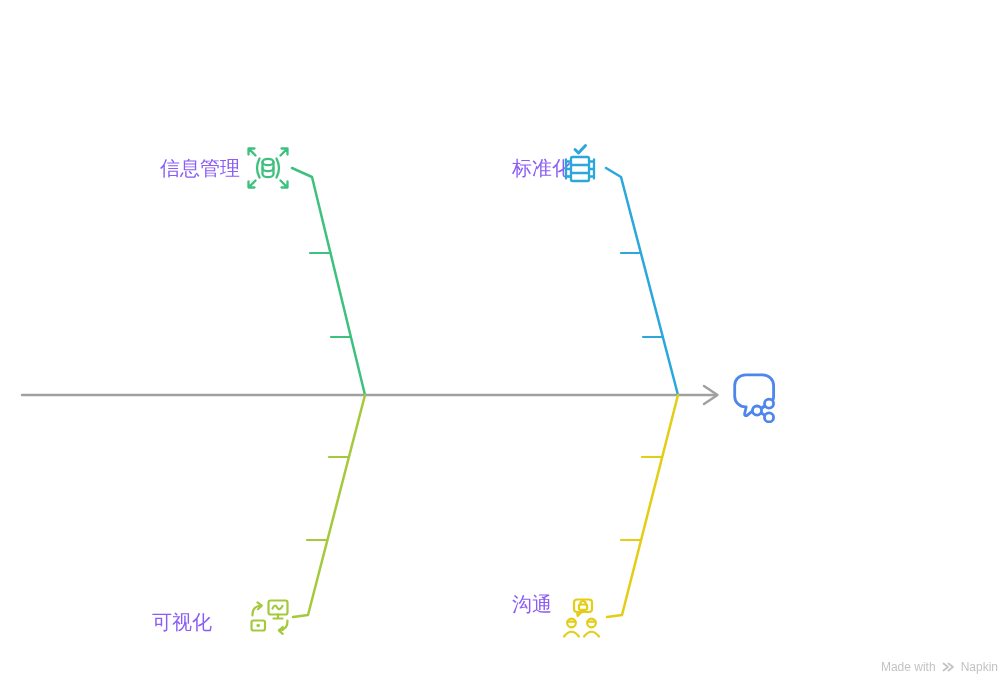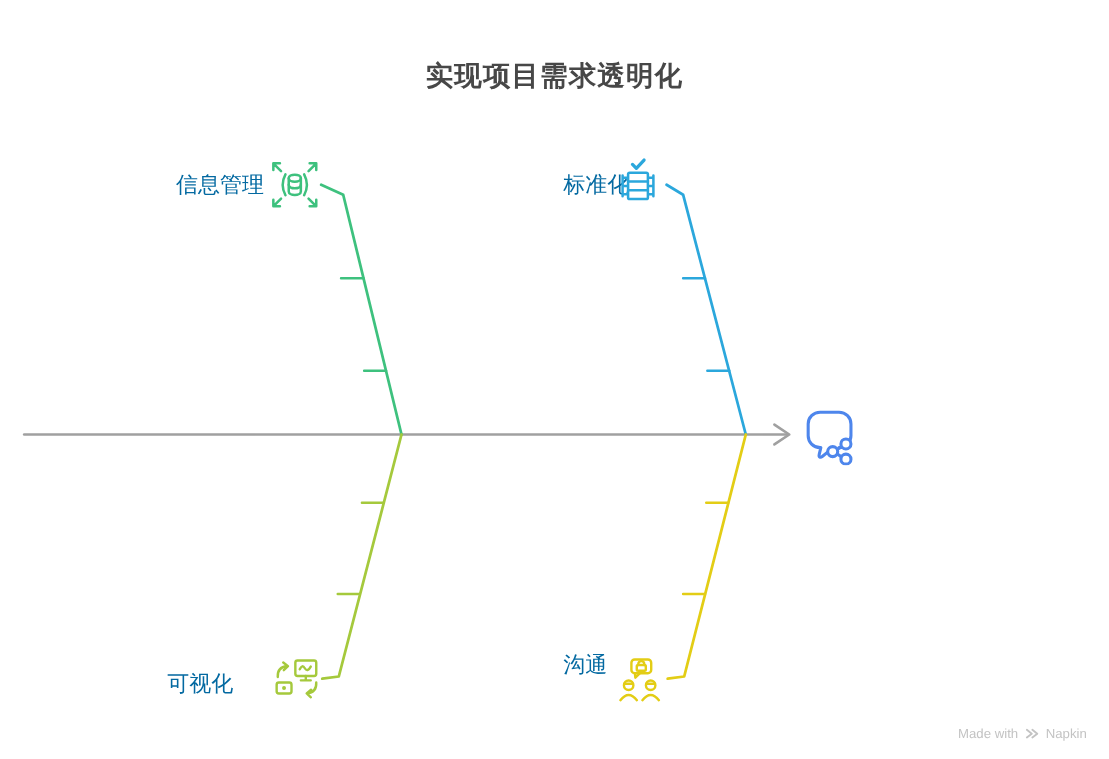--- a/index.html
+++ b/index.html
@@ -5,49 +5,48 @@
   html,body { margin:0; padding:0; background:#ffffff; }
   .canvas {
     position:relative; width:1008px; height:690px; background:#ffffff;
     font-family:"Liberation Sans", sans-serif; overflow:hidden;
   }
   .title {
     position:absolute; top:52px; left:0; width:100%; text-align:center;
     font-size:25px; font-weight:bold; color:#474747; letter-spacing:1px;
   }
   .bones { position:absolute; left:0; top:0; }
-  .lbl { position:absolute; white-space:nowrap; color:#0369a1; transform:translateY(-50%); }
+  .lbl { position:absolute; white-space:nowrap; color:#8b5cf6; transform:translateY(-50%); }
   .bname { font-size:20px; }
   .effect-label { font-size:19.5px; color:#6e6e6e; }
 
   
   .b-tl { right:768px; top:168px; }
   .b-tr { right:436px; top:168px; }
   .b-bl { right:796px; top:622px; }
   .b-br { right:456px; top:604px; }
 
   .icon { position:absolute; }
   .ic-tl { left:244px; top:144px; }
   .ic-tr { left:556px; top:141px; }
   .ic-bl { left:246px; top:594px; }
   .ic-br { left:558px; top:595px; }
   .ic-effect { left:730px; top:367px; }
   .effect-label { left:792px; top:396px; }
 
   .watermark {
-    position:absolute; right:20px; bottom:16px; display:flex; align-items:center;
+    position:absolute; right:10px; bottom:16px; display:flex; align-items:center;
     gap:5px; color:#c3c3c3; font-size:12px; cursor:pointer;
   }
 </style>
 </head>
 <body>
 
 <div class="canvas">
 
-  <div class="title">实现项目需求透明化</div>
 
   <svg class="bones" width="1008" height="690" viewBox="0 0 1008 690" fill="none" stroke-linecap="round" stroke-linejoin="round">
 
     <line x1="22" y1="395" x2="716" y2="395" stroke-width="2.4" stroke="#A0A0A0"></line>
     <path d="M704,386 L717.5,395 L704,404" stroke-width="2.4" stroke="#A0A0A0"></path>
 
     <path d="M292,168 L312,177 L365,395" stroke-width="2.5" stroke="#3EC17E"></path>
     <path d="M310,253 H330.5 M331,337 H351" stroke-width="2.2" stroke="#3EC17E"></path>
 
     <path d="M606,168 L621,177 L678,395" stroke-width="2.5" stroke="#2BA7DC"></path>

